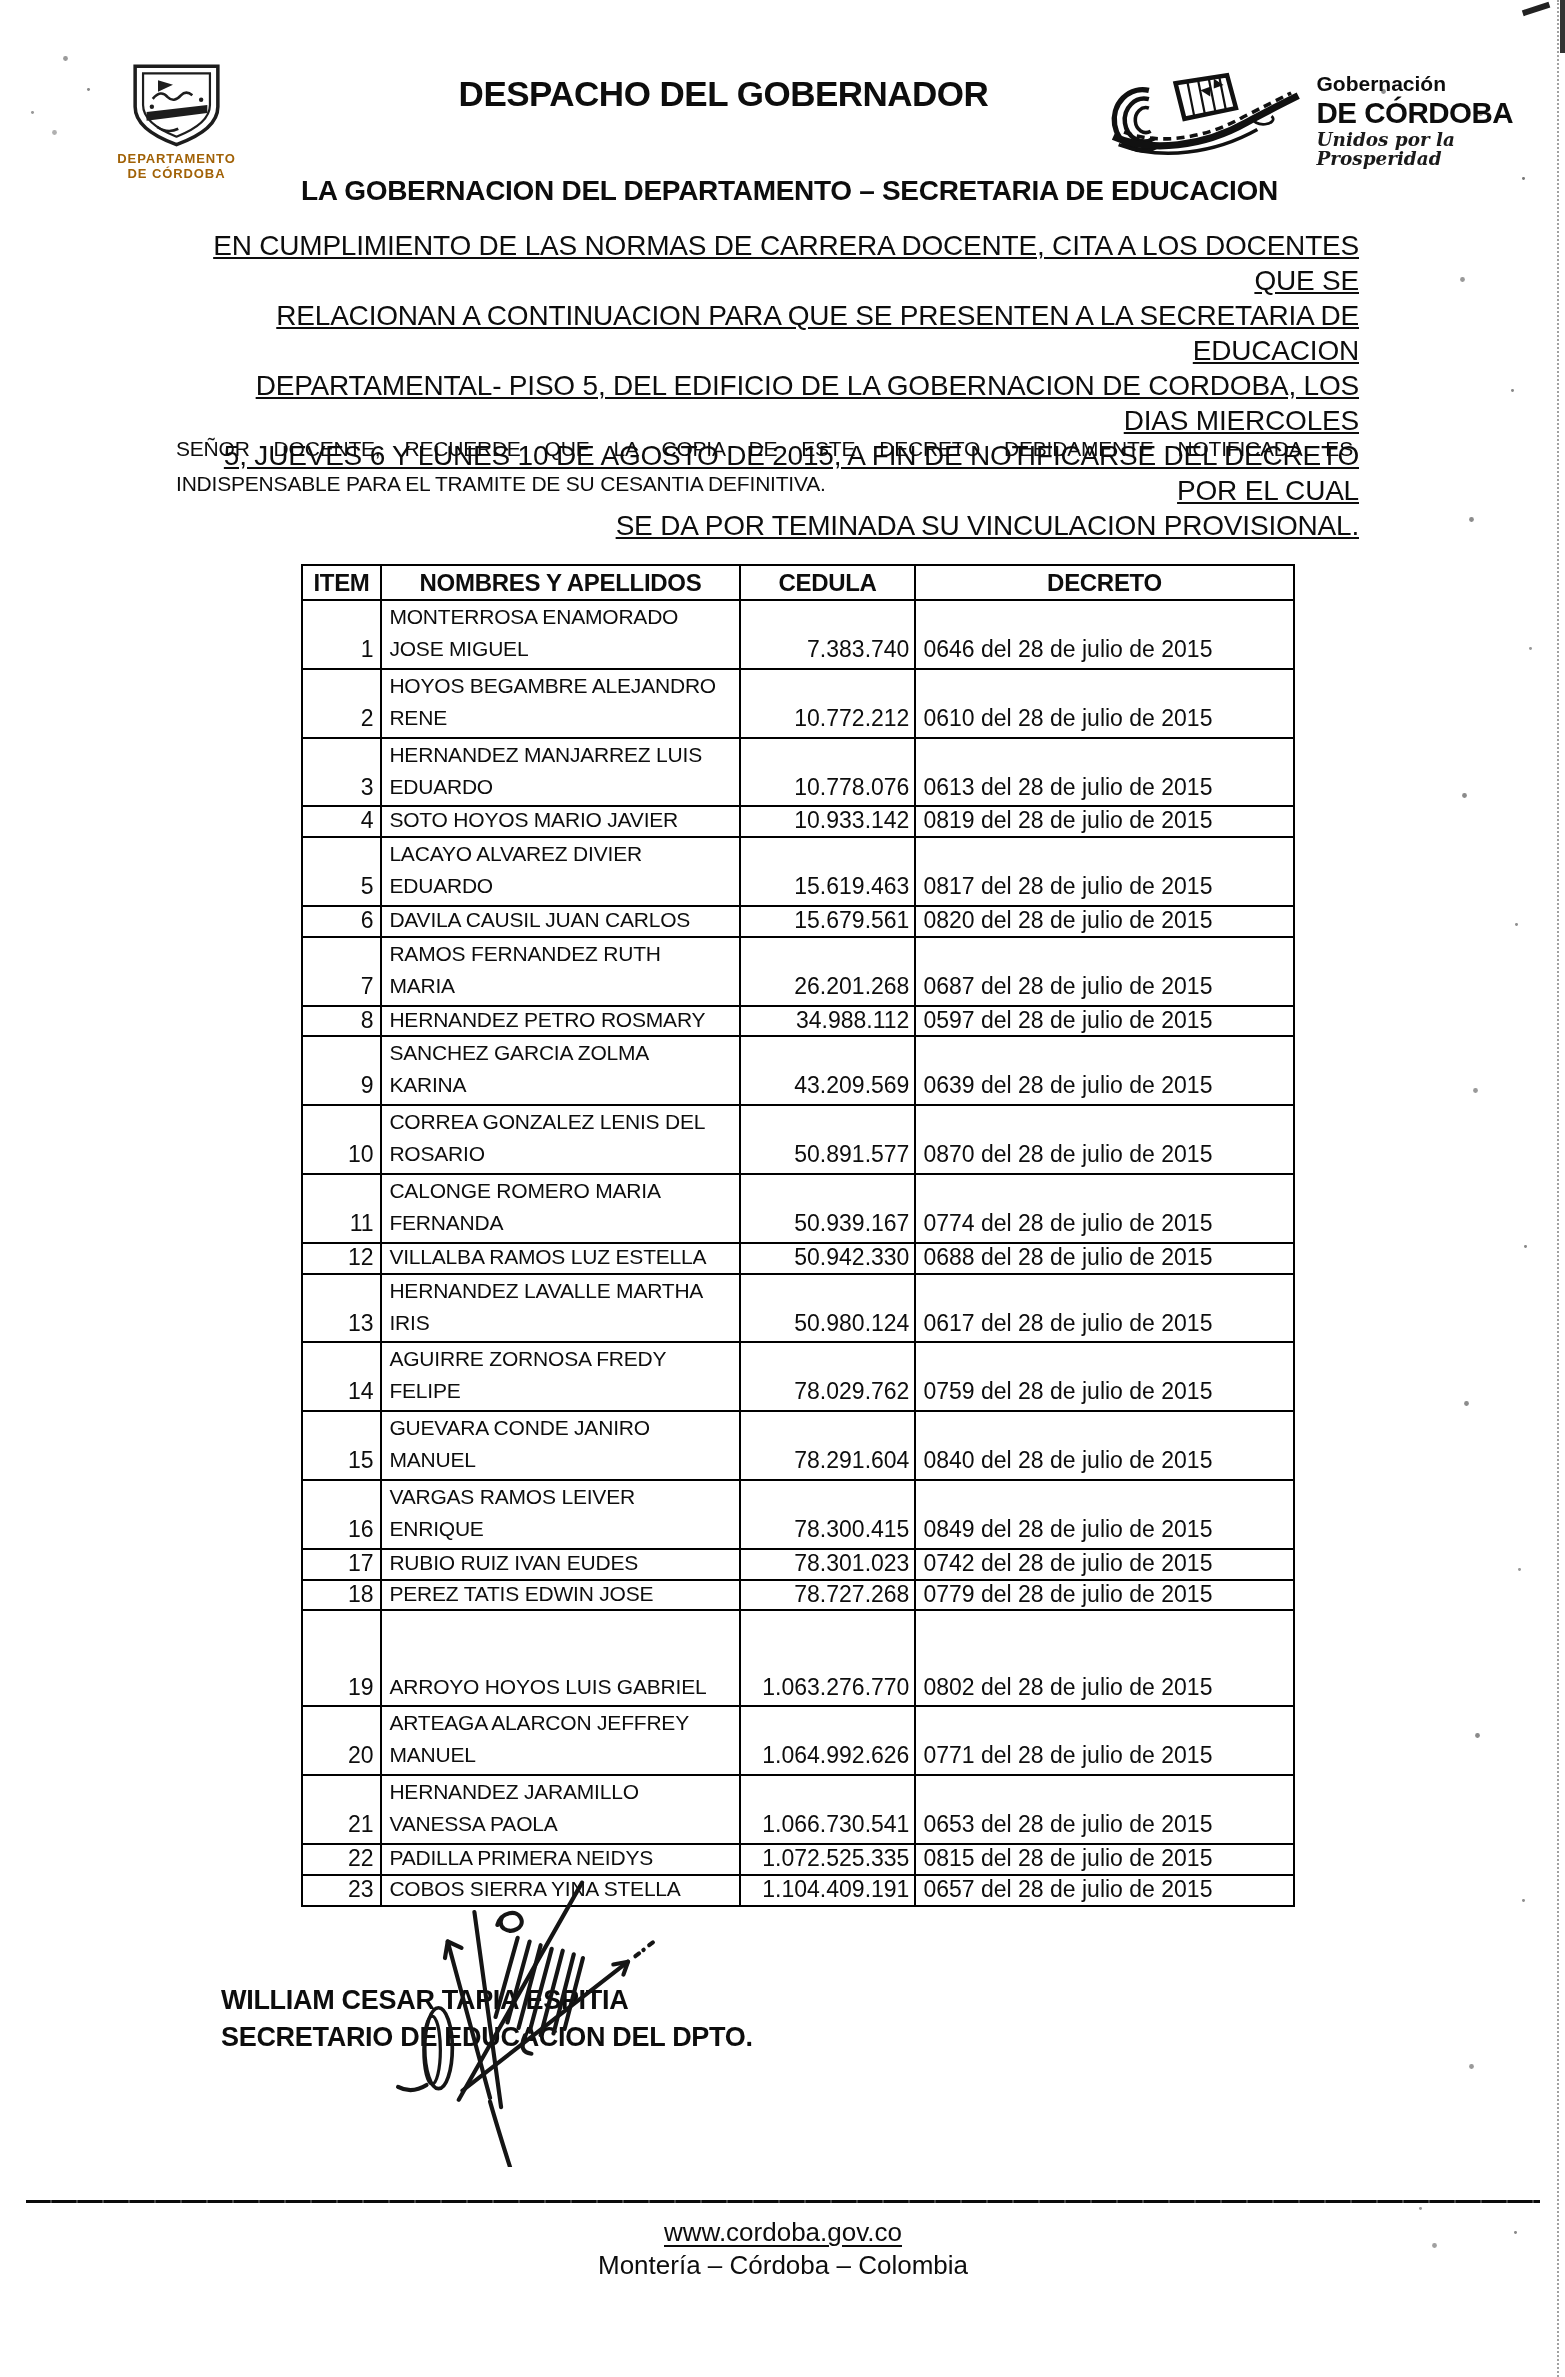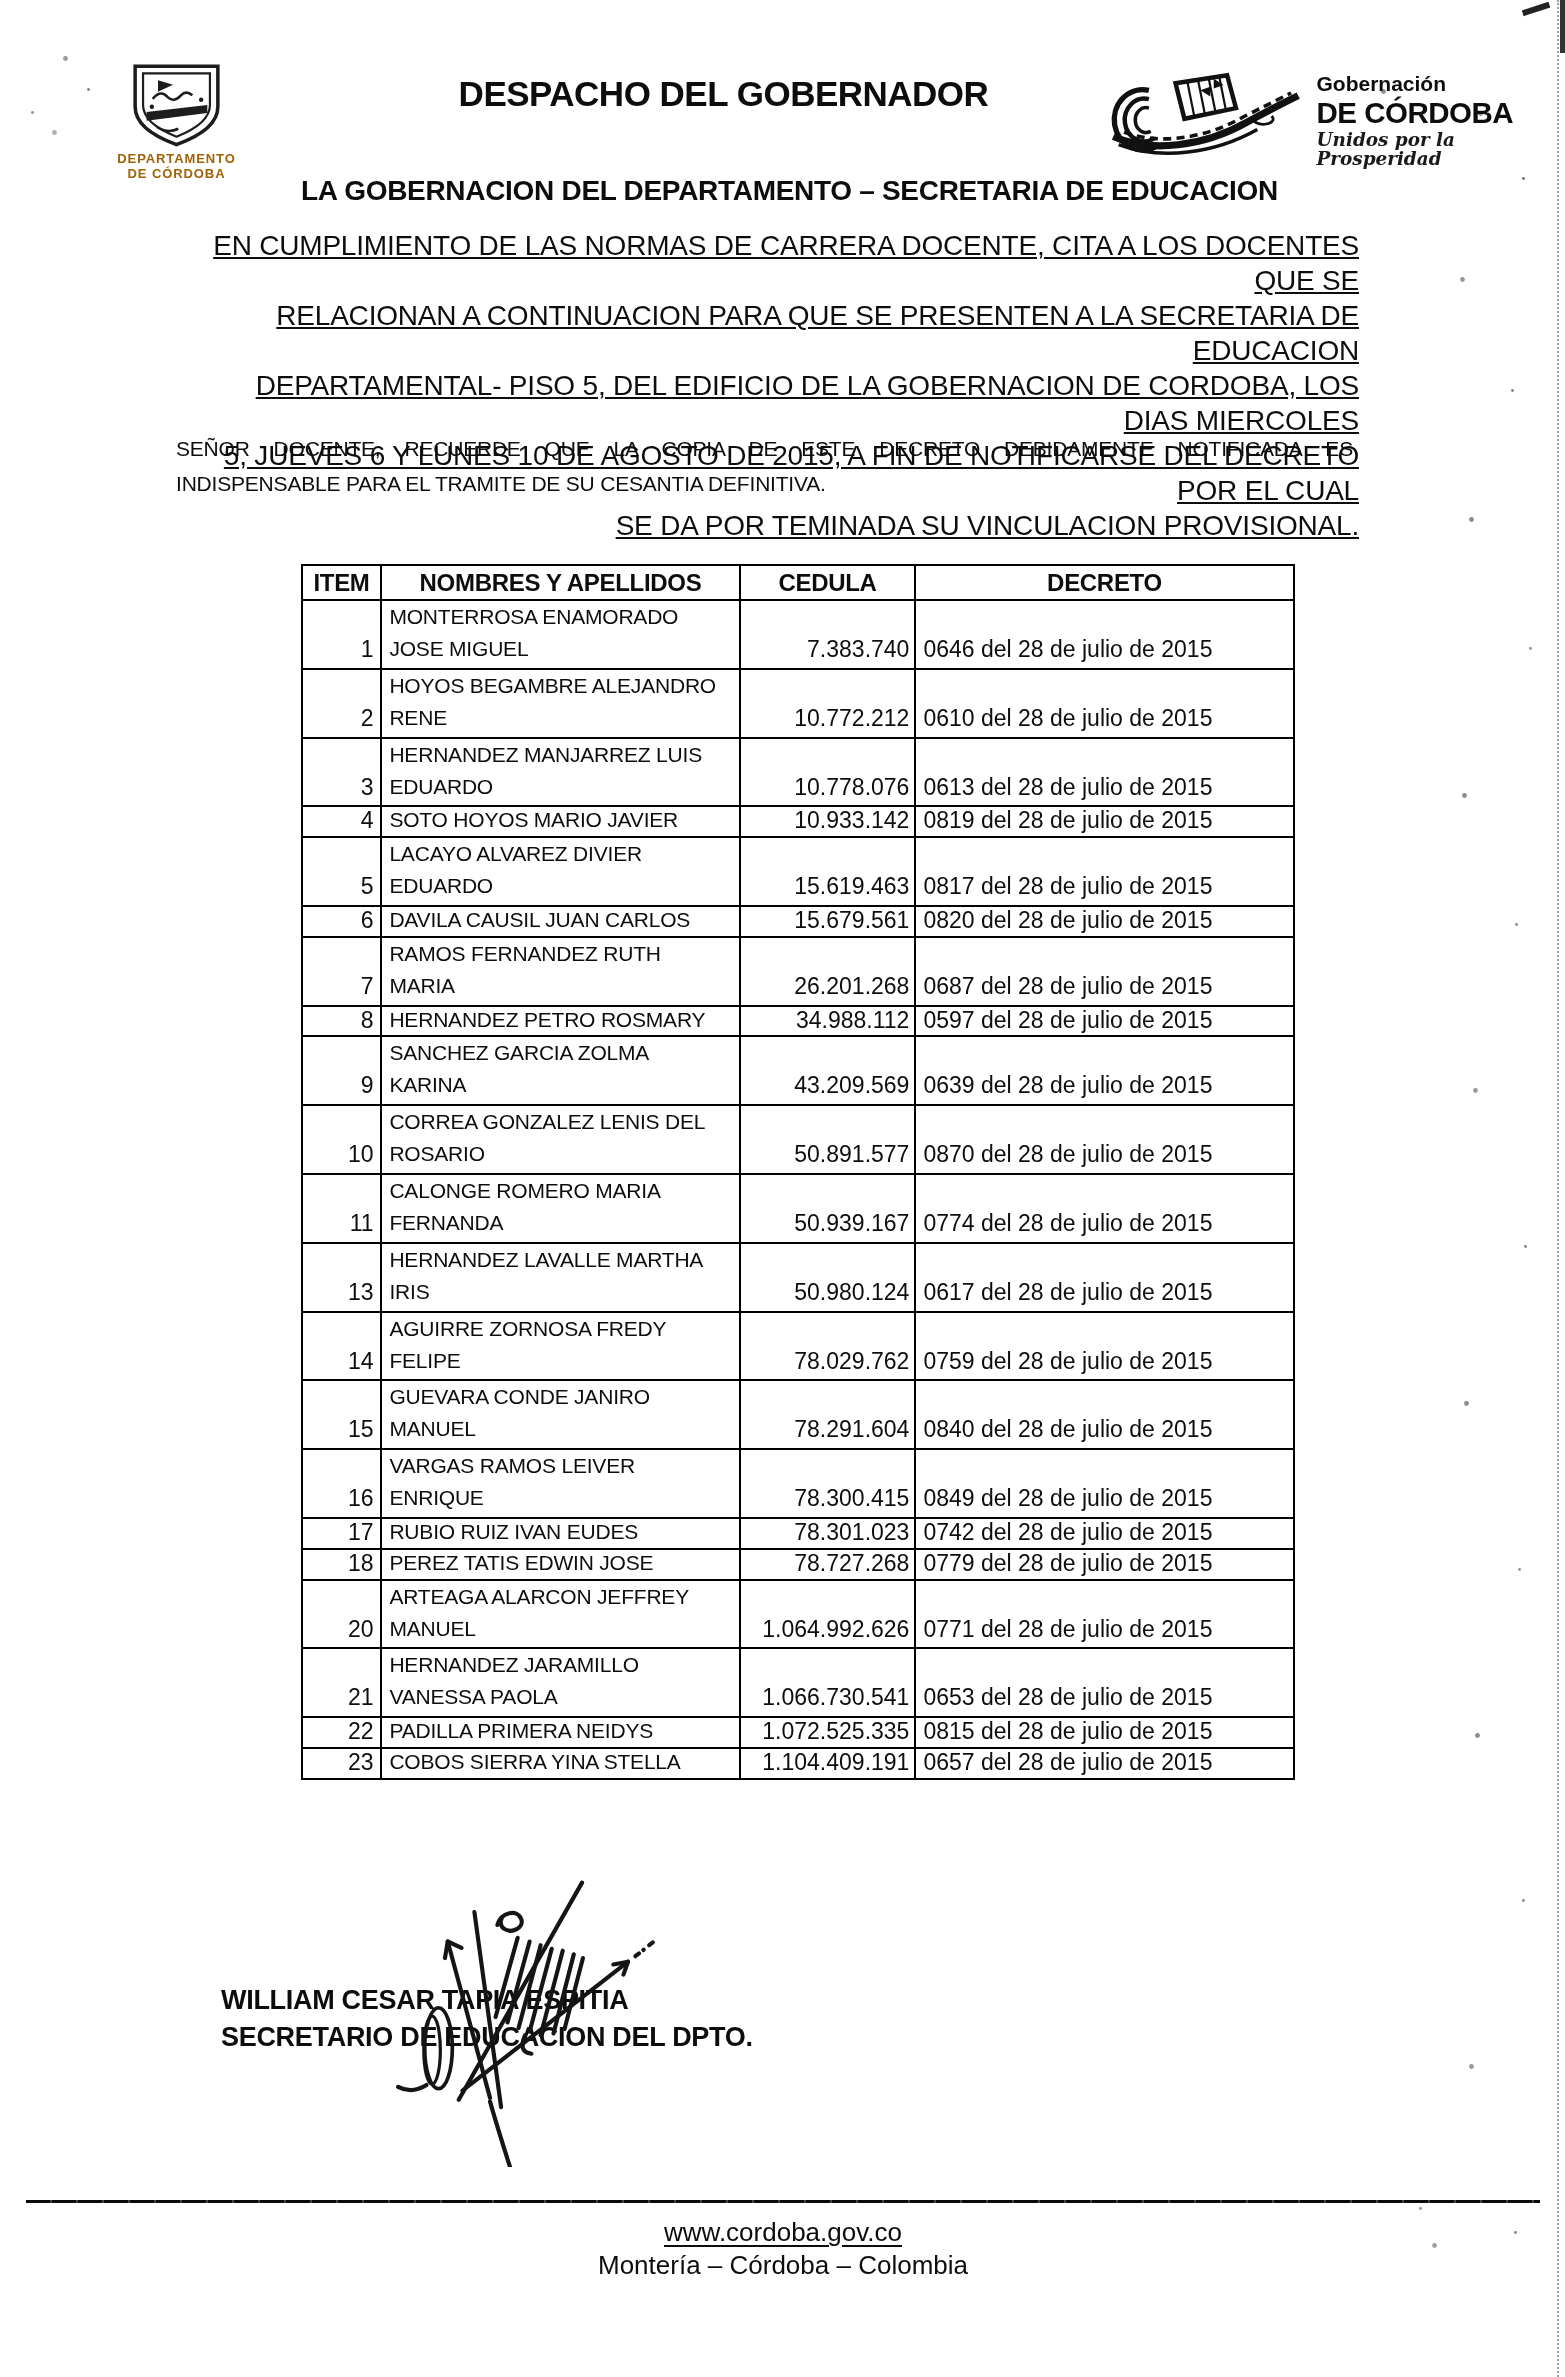--- a/index.html
+++ b/index.html
@@ -222,20 +222,26 @@
     </tr>
 
     <tr class="tall">
       <td class="c-item">11</td>
       <td class="c-name">CALONGE ROMERO MARIA
 FERNANDA</td>
       <td class="c-ced">50.939.167</td>
       <td class="c-dec">0774 del 28 de julio de 2015</td>
     </tr>
 
+    <tr class="compact">
+      <td class="c-item">12</td>
+      <td class="c-name">VILLALBA RAMOS LUZ ESTELLA</td>
+      <td class="c-ced">50.942.330</td>
+      <td class="c-dec">0688 del 28 de julio de 2015</td>
+    </tr>
 
     <tr class="tall">
       <td class="c-item">13</td>
       <td class="c-name">HERNANDEZ LAVALLE MARTHA
 IRIS</td>
       <td class="c-ced">50.980.124</td>
       <td class="c-dec">0617 del 28 de julio de 2015</td>
     </tr>
 
     <tr class="tall">
@@ -269,20 +275,27 @@
       <td class="c-dec">0742 del 28 de julio de 2015</td>
     </tr>
 
     <tr class="compact">
       <td class="c-item">18</td>
       <td class="c-name">PEREZ TATIS EDWIN JOSE</td>
       <td class="c-ced">78.727.268</td>
       <td class="c-dec">0779 del 28 de julio de 2015</td>
     </tr>
 
+    <tr class="xtall">
+      <td class="c-item">19</td>
+      <td class="c-name">
+ARROYO HOYOS LUIS GABRIEL</td>
+      <td class="c-ced">1.063.276.770</td>
+      <td class="c-dec">0802 del 28 de julio de 2015</td>
+    </tr>
 
     <tr class="tall">
       <td class="c-item">20</td>
       <td class="c-name">ARTEAGA ALARCON JEFFREY
 MANUEL</td>
       <td class="c-ced">1.064.992.626</td>
       <td class="c-dec">0771 del 28 de julio de 2015</td>
     </tr>
 
     <tr class="tall">

